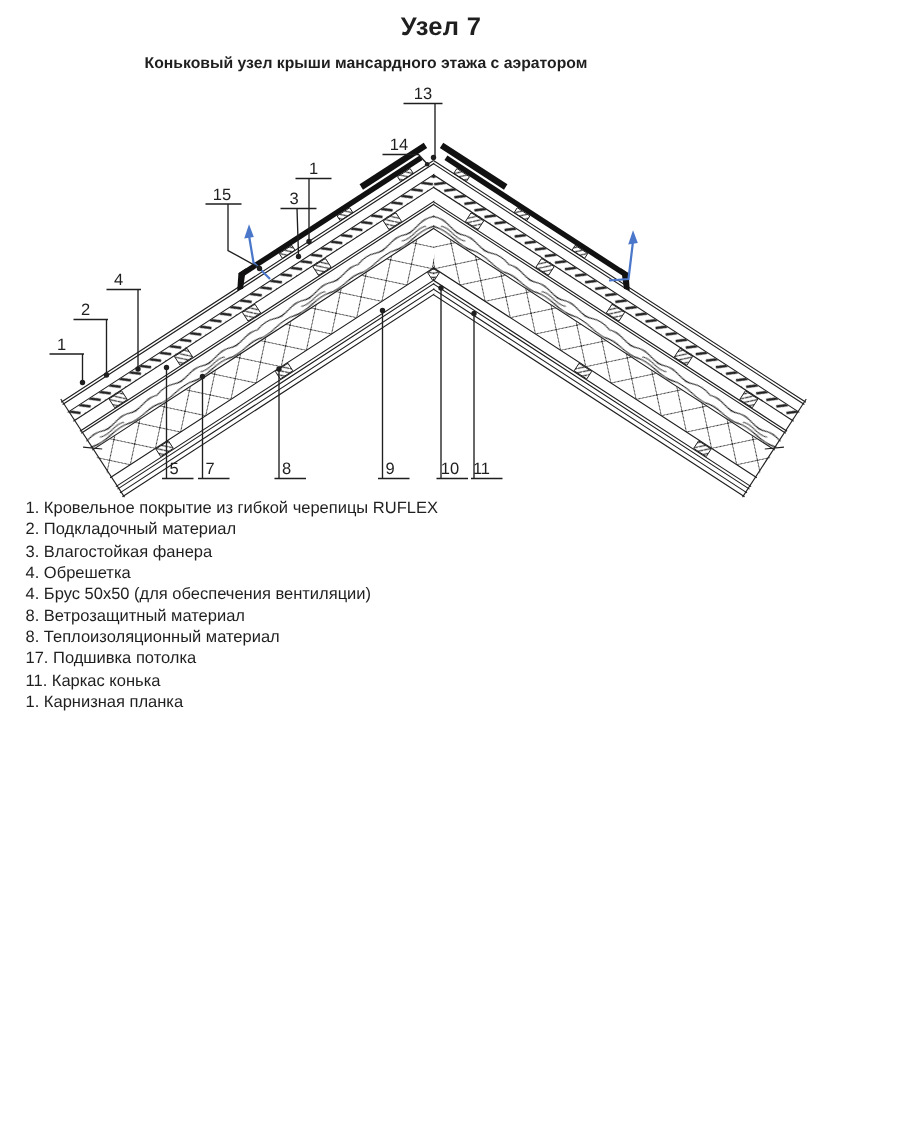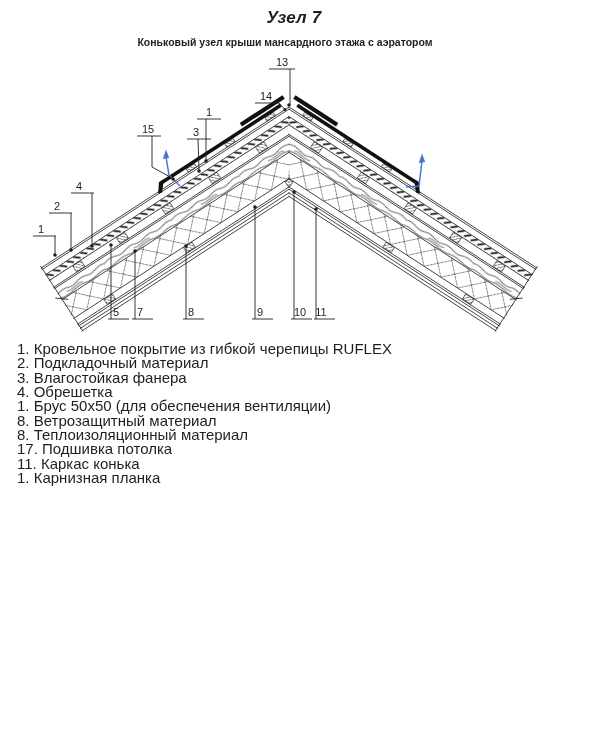--- a/index.html
+++ b/index.html
@@ -1,24 +1,24 @@
 <!DOCTYPE html>
 <html><head>
 <meta charset="utf-8">
 <style>
   html,body{margin:0;padding:0;background:#ffffff;}
   body{width:600px;height:750px;position:relative;overflow:hidden;
        font-family:"Liberation Sans", sans-serif;color:#1f1f1f;}
   .page{position:absolute;inset:0;background:#fff;}
   .title{position:absolute;top:8px;left:0;width:588px;text-align:center;
-         font-size:17px;font-weight:bold;letter-spacing:.2px;font-style:italic;}
+         font-size:17px;font-weight:bold;letter-spacing:.2px;}
   .subtitle{position:absolute;top:36px;left:0;width:488px;text-align:center;
-            font-size:10.5px;font-weight:bold;margin-left:41px;}
+            font-size:10.5px;font-weight:bold;}
   .drawing{position:absolute;top:0;left:0;}
-  .legend{position:absolute;top:342px;left:17px;font-size:15px;line-height:14.35px;
+  .legend{position:absolute;top:332px;left:17px;font-size:11px;line-height:14.35px;
           white-space:nowrap;}
   svg text{font-family:"Liberation Sans",sans-serif;font-size:11px;fill:#1f1f1f;}
 </style>
 </head>
 <body>
 
 <div class="page">
 
   <div class="title">Узел 7</div>
   <div class="subtitle">Коньковый узел крыши мансардного этажа с аэратором</div>
@@ -224,21 +224,21 @@
       </g>
 
     </g>
   </svg>
 
   <div class="legend" id="legend">
       <div>1. Кровельное покрытие из гибкой черепицы RUFLEX</div>
       <div>2. Подкладочный материал</div>
       <div>3. Влагостойкая фанера</div>
       <div>4. Обрешетка</div>
-      <div>1. Брус 50x50 (для обеспечения вентиляции)</div>
+      <div>4. Брус 50x50 (для обеспечения вентиляции)</div>
       <div>8. Ветрозащитный материал</div>
       <div>8. Теплоизоляционный материал</div>
       <div>17. Подшивка потолка</div>
       <div>11. Каркас конька</div>
       <div>1. Карнизная планка</div>
     </div>
 
 </div>
 
 </body></html>

